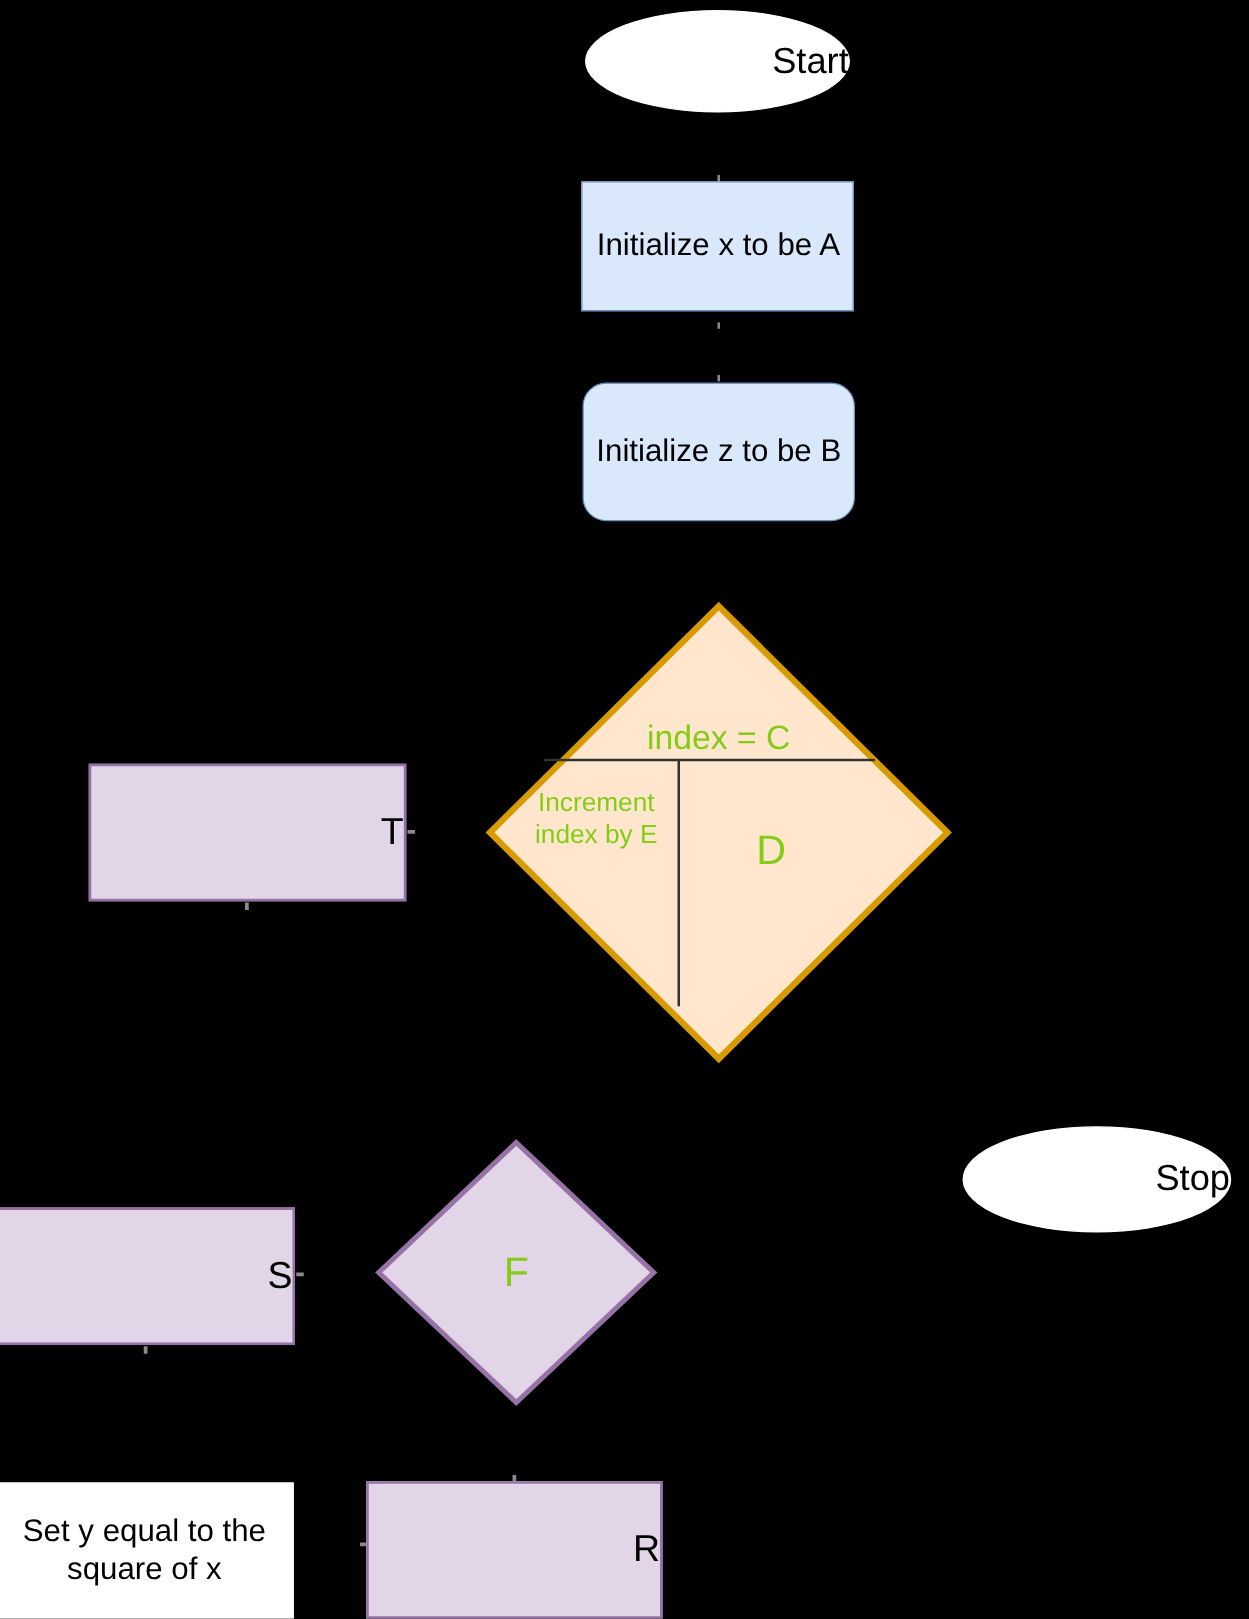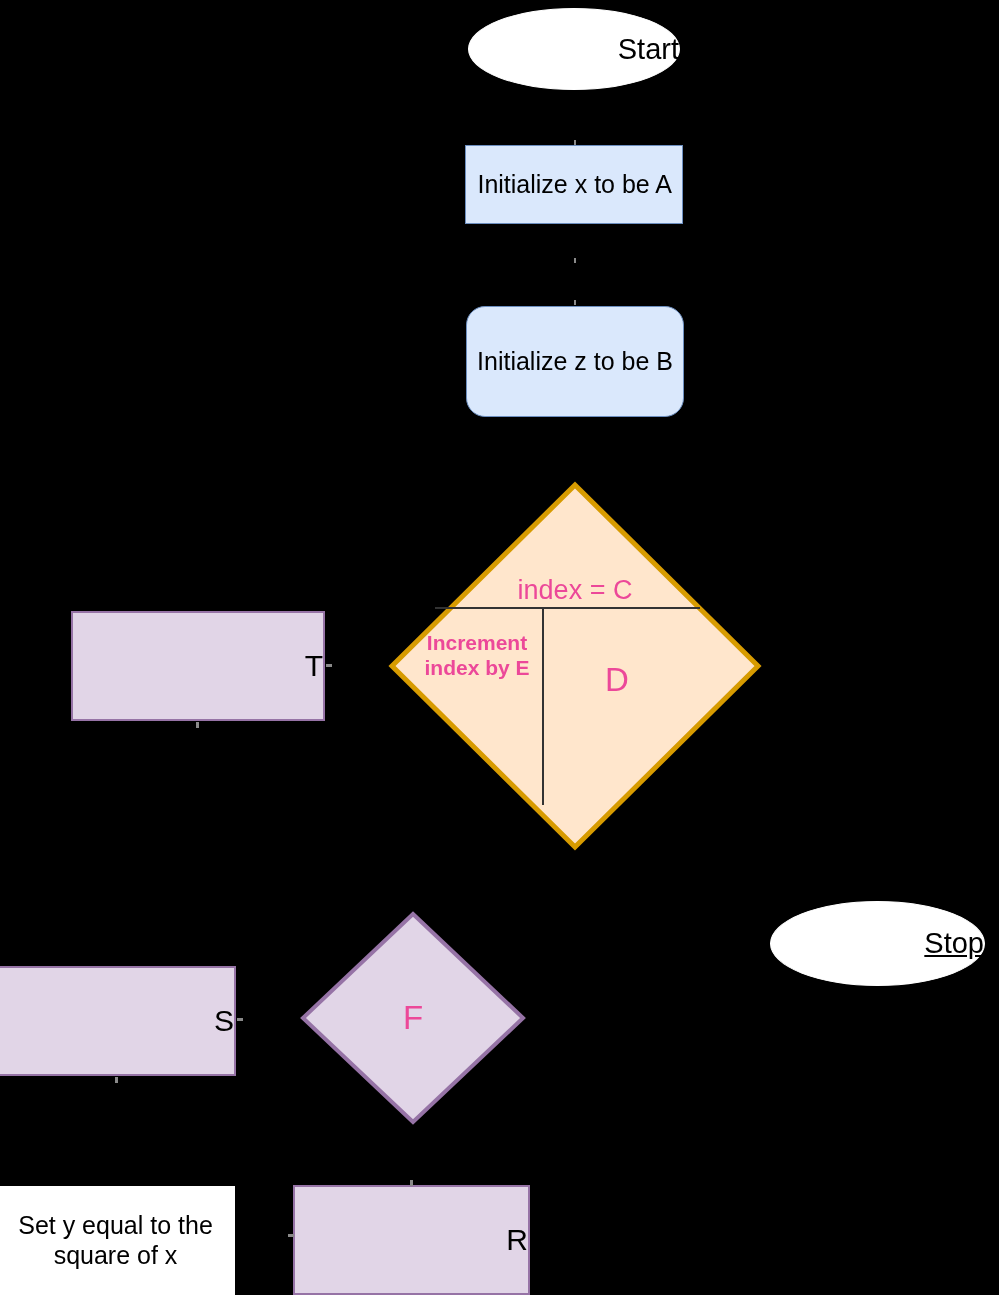--- a/index.html
+++ b/index.html
@@ -68,42 +68,42 @@
     left: 0;
     top: 0;
     overflow: visible;
   }
   .diamond-label {
     position: absolute;
     display: flex;
     align-items: center;
     justify-content: center;
     text-align: center;
-    color: #ec4899;
+    color: #84cc16;
     line-height: 1.2;
   }
 
   
   .stub {
     position: absolute;
     background: #8a8a8a;
   }
 </style>
 </head>
 <body>
 
 <div id="canvas">
 
   <div class="node terminator" style="left:468px; top:8px; width:212px; height:82px;">
     <span>Start</span>
   </div>
 
   <div class="stub" style="left:574px; top:140px; width:2px; height:6px;"></div>
 
-  <div class="node proc-blue" style="left:465px; top:145px; width:218px; height:79px;">
+  <div class="node proc-blue" style="left:465px; top:145px; width:218px; height:104px;">
     <span>Initialize x to be A</span>
   </div>
 
   <div class="stub" style="left:574px; top:258px; width:2px; height:5px;"></div>
   <div class="stub" style="left:574px; top:300px; width:2px; height:5px;"></div>
 
   <div class="node proc-blue" style="left:466px; top:306px; width:218px; height:111px;border-radius:19px;">
     <span>Initialize z to be B</span>
   </div>
 
@@ -111,32 +111,32 @@
     <svg width="366" height="362" viewBox="0 0 366 362">
       <polygon points="183,0 366,181 183,362 0,181" fill="#ffe6cc" stroke="#d79b00" stroke-width="5" stroke-linejoin="miter"></polygon>
 
       <line x1="43" y1="123" x2="308" y2="123" stroke="#333333" stroke-width="2"></line>
 
       <line x1="151" y1="123" x2="151" y2="320" stroke="#333333" stroke-width="2"></line>
     </svg>
 
     <div class="diamond-label" style="left:43px; top:88px; width:280px; height:34px; font-size:27px;">index = C</div>
 
-    <div class="diamond-label" style="left:20px; top:135px; width:130px; height:70px; font-size:21px; align-items:flex-start; flex-direction:column; justify-content:center;font-weight:bold;">Increment index by E</div>
+    <div class="diamond-label" style="left:20px; top:135px; width:130px; height:70px; font-size:21px; align-items:flex-start; flex-direction:column; justify-content:center;">Increment index by E</div>
 
     <div class="diamond-label" style="left:160px; top:165px; width:130px; height:60px; font-size:33px;">D</div>
   </div>
 
   <div class="node proc-purple" style="left:71px; top:611px; width:254px; height:110px;">
     <span>T</span>
   </div>
   <div class="stub" style="left:326px; top:664px; width:6px; height:3px;"></div>
   <div class="stub" style="left:196px; top:722px; width:3px; height:6px;"></div>
 
-  <div class="node terminator" style="left:770px; top:901px; width:215px; height:85px;text-decoration:underline;">
+  <div class="node terminator" style="left:770px; top:901px; width:215px; height:85px;">
     <span>Stop</span>
   </div>
 
   <div class="node proc-purple" style="left:-4px; top:966px; width:240px; height:110px;">
     <span>S</span>
   </div>
   <div class="stub" style="left:237px; top:1018px; width:6px; height:3px;"></div>
   <div class="stub" style="left:115px; top:1077px; width:3px; height:6px;"></div>
 
   <div class="diamond-wrap" style="left:303px; top:914px; width:220px; height:208px;">

